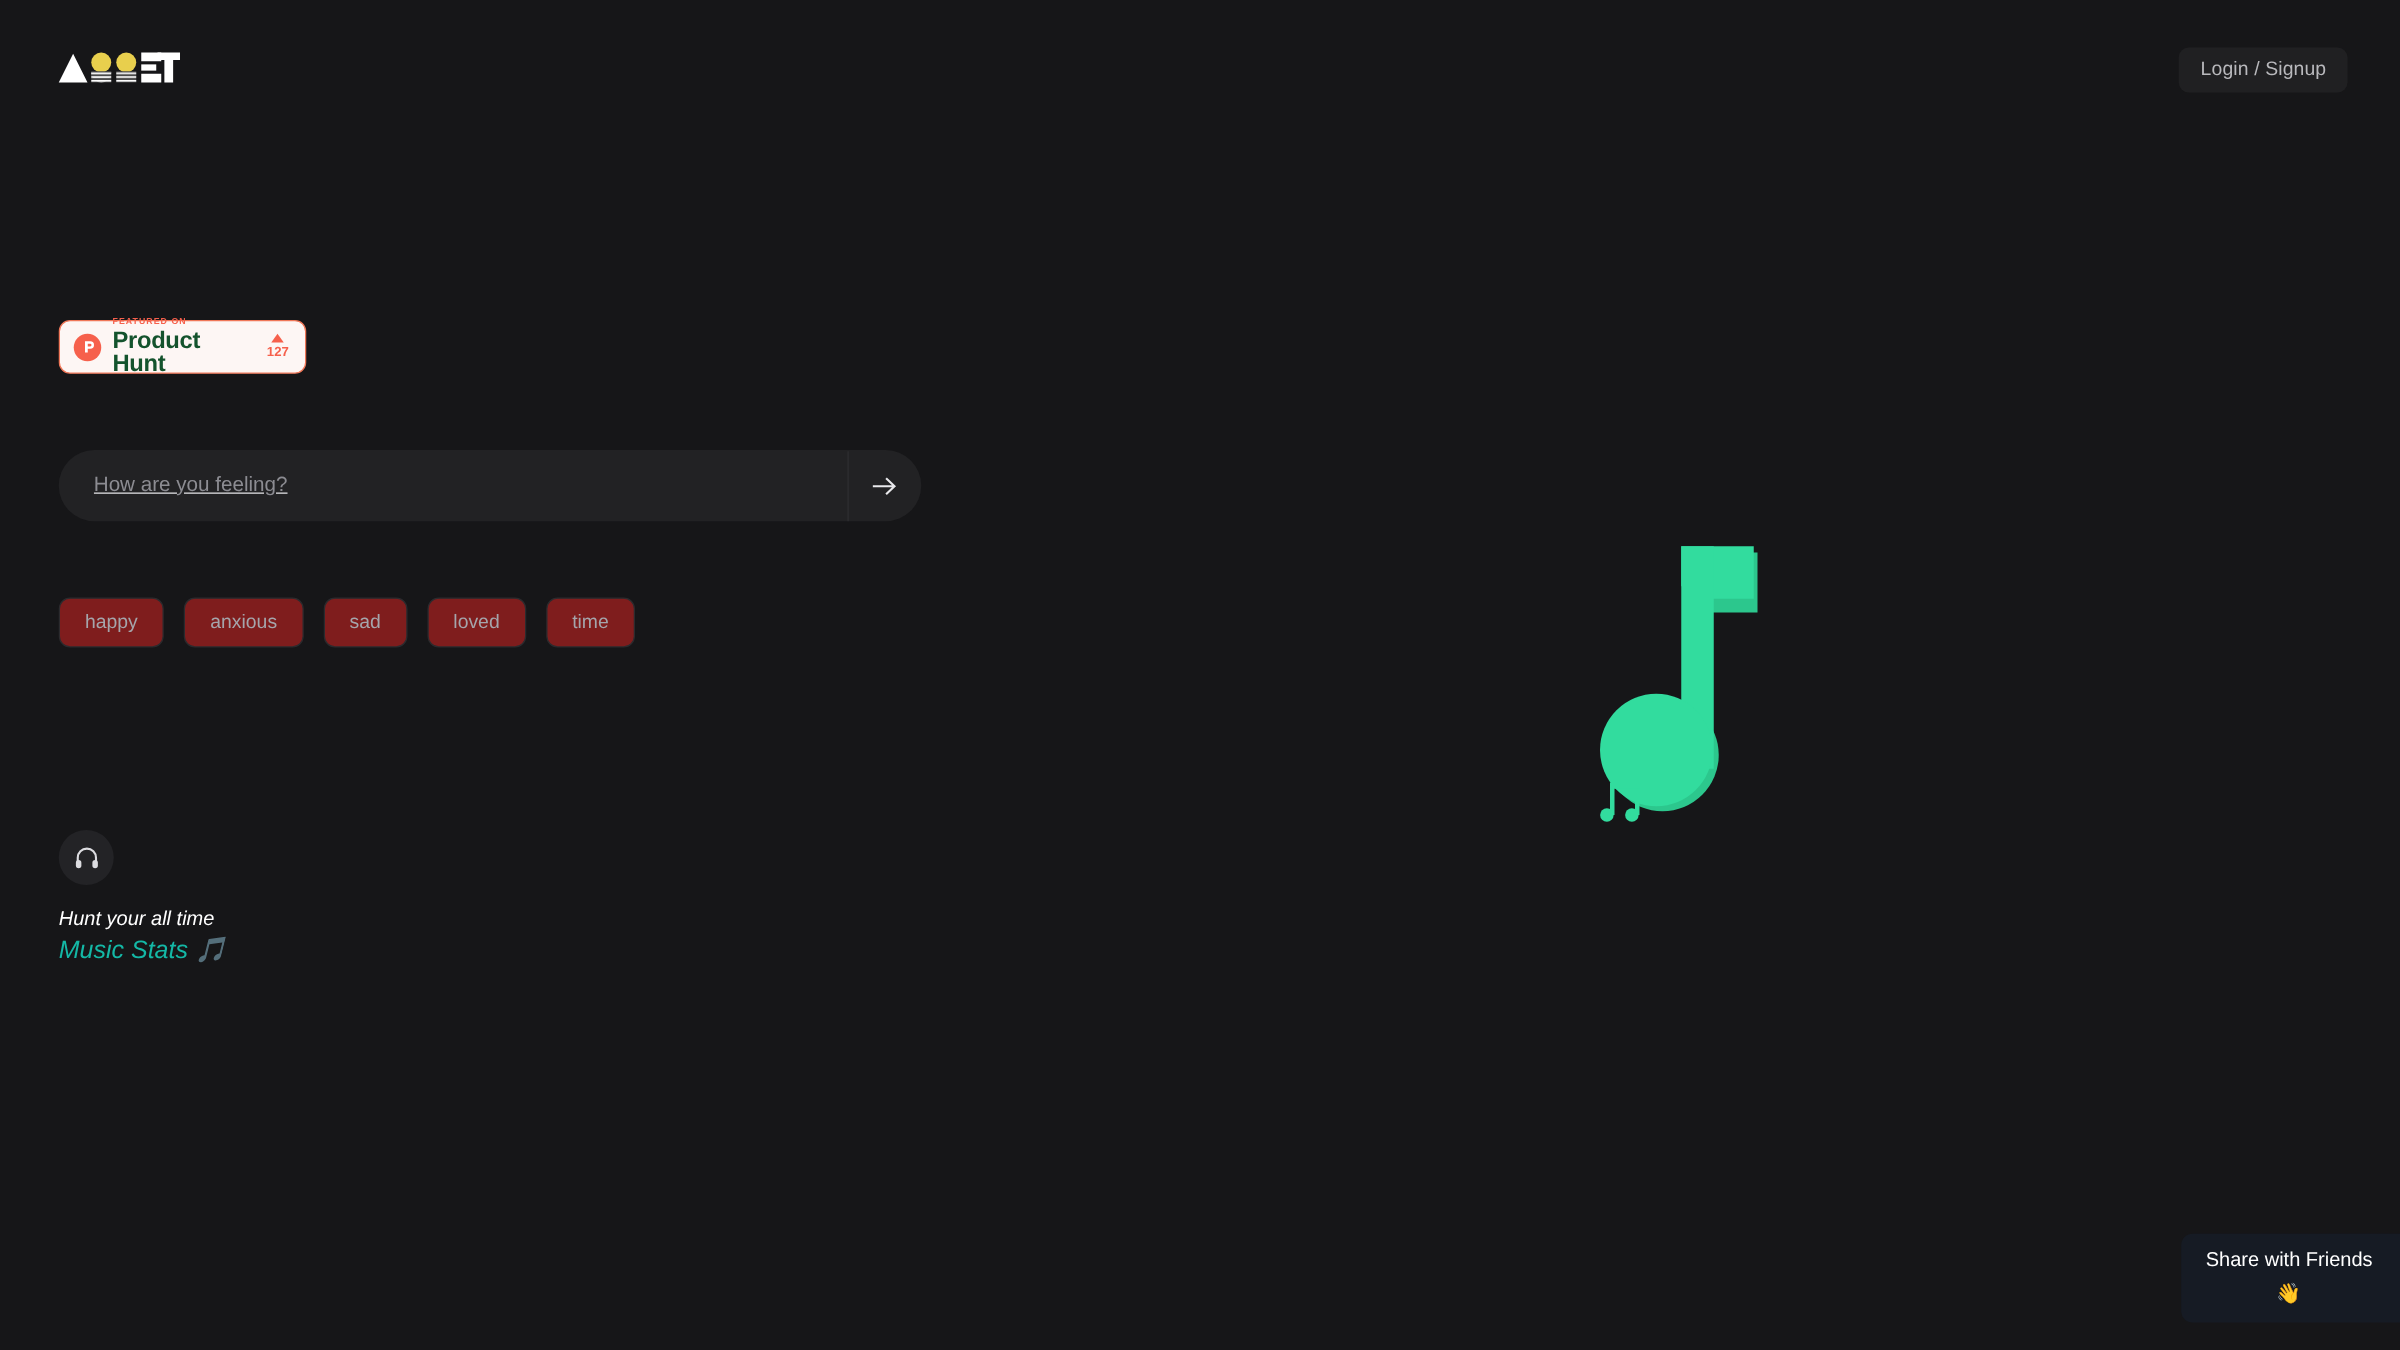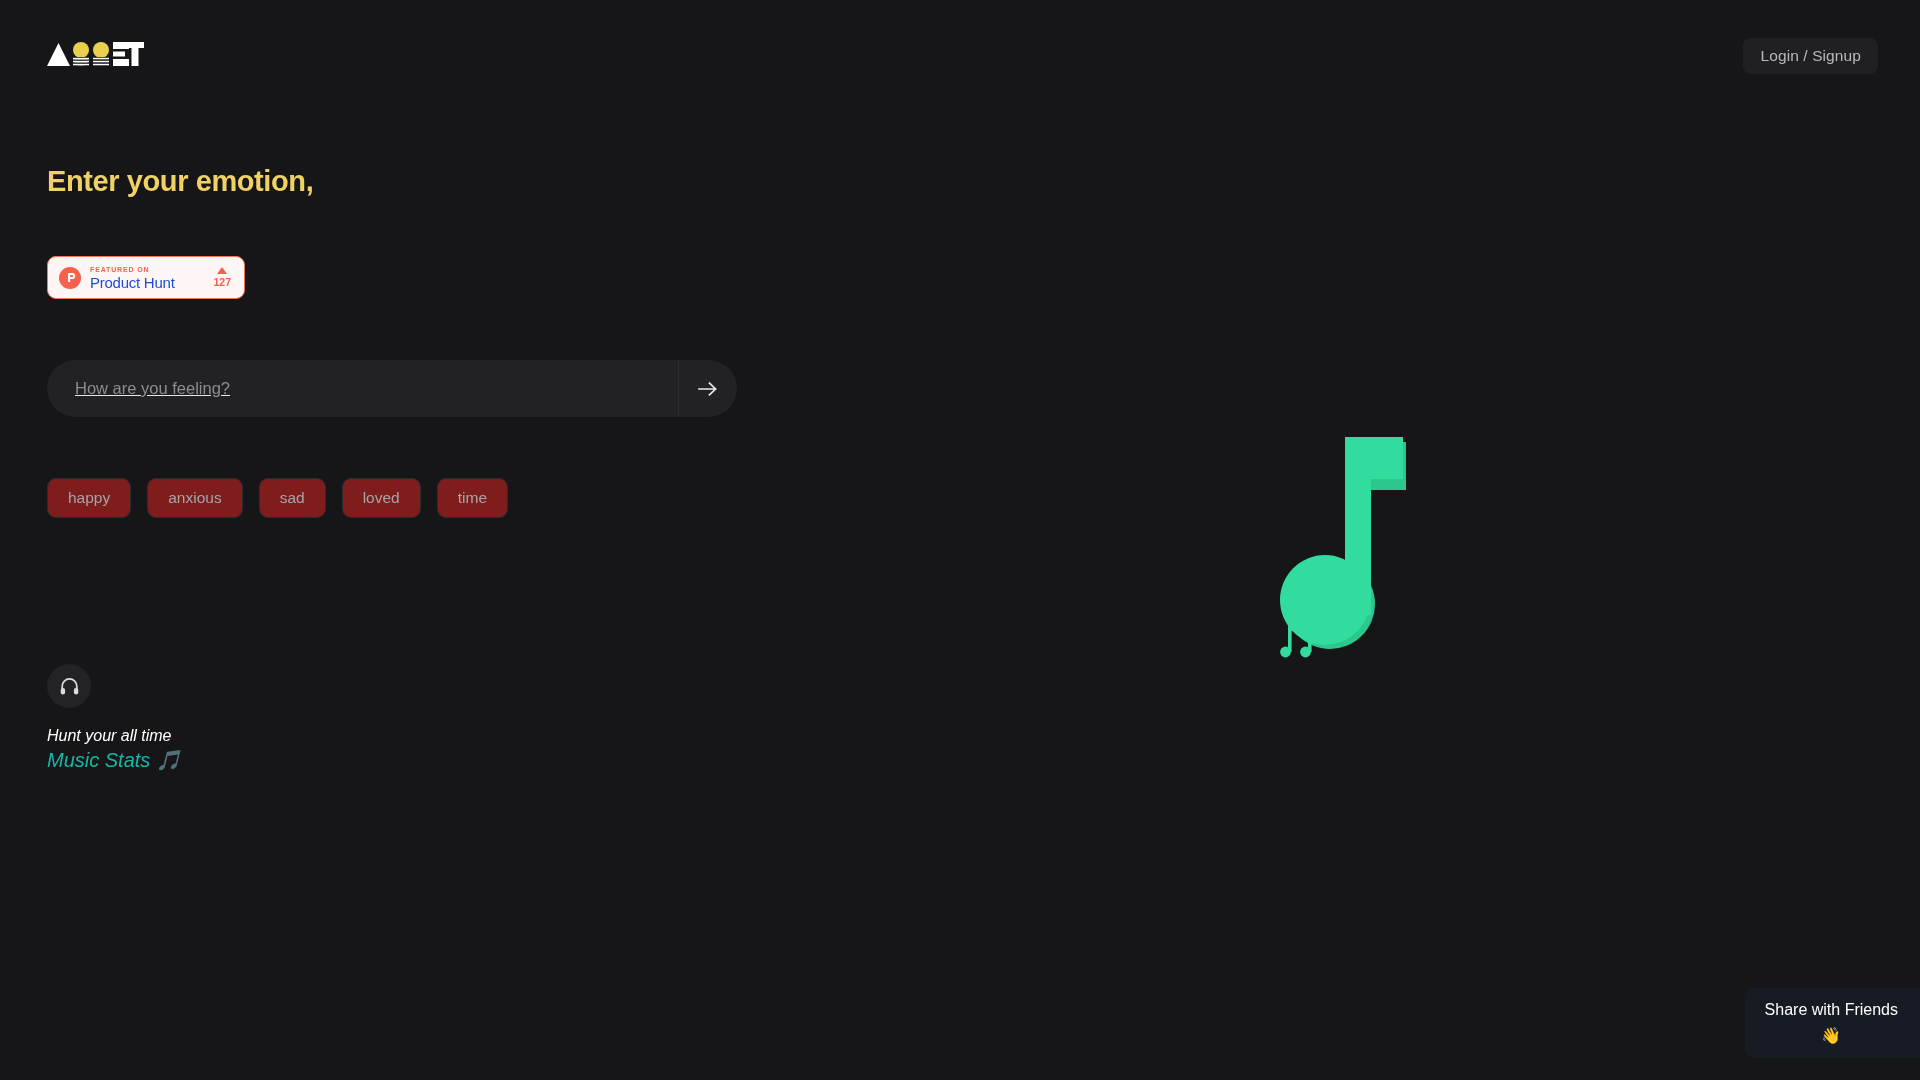--- a/index.html
+++ b/index.html
@@ -104,23 +104,23 @@
   .ph-text { flex: 1 1 auto; line-height: 1; }
   .ph-featured {
     font-size: 7px;
     font-weight: bold;
     color: #f6604c;
     letter-spacing: .85px;
     display: block;
     margin-bottom: 2px;
   }
   .ph-name {
-    font-size: 15px;
-    font-weight: normal;
-    color: #1d4ed8;
+    font-size: 19px;
+    font-weight: bold;
+    color: #14532d;
     letter-spacing: -.25px;
     display: block;
   }
 
   .ph-votes {
     display: flex;
     flex-direction: column;
     align-items: center;
     flex: 0 0 auto;
     padding-right: 2px;
@@ -294,21 +294,20 @@
       <polygon points="69,19 85,19 85,26 69,26" fill="#ffffff"></polygon>
 
       <polygon points="82,2 100,2 100,8 94.5,8 94.5,26 87.5,26 87.5,8 82,8" fill="#ffffff"></polygon>
     </svg>
   </div>
 
   <button class="login-btn">Login / Signup</button>
 </div>
 
 <div class="hero">
-  <div class="headline-1">Enter your emotion,</div>
 </div>
 
 <div class="ph-badge">
   <span class="ph-logo">
     <svg width="13" height="13" viewBox="0 0 13 13">
       <path d="M4 2 h4.2 a3 3 0 0 1 0 6 H6.2 V11 H4 Z M6.2 3.9 V6.1 h1.9 a1.1 1.1 0 0 0 0 -2.2 Z" fill="#ffffff"></path>
     </svg>
   </span>
   <span class="ph-text">
     <span class="ph-featured">FEATURED ON</span>

